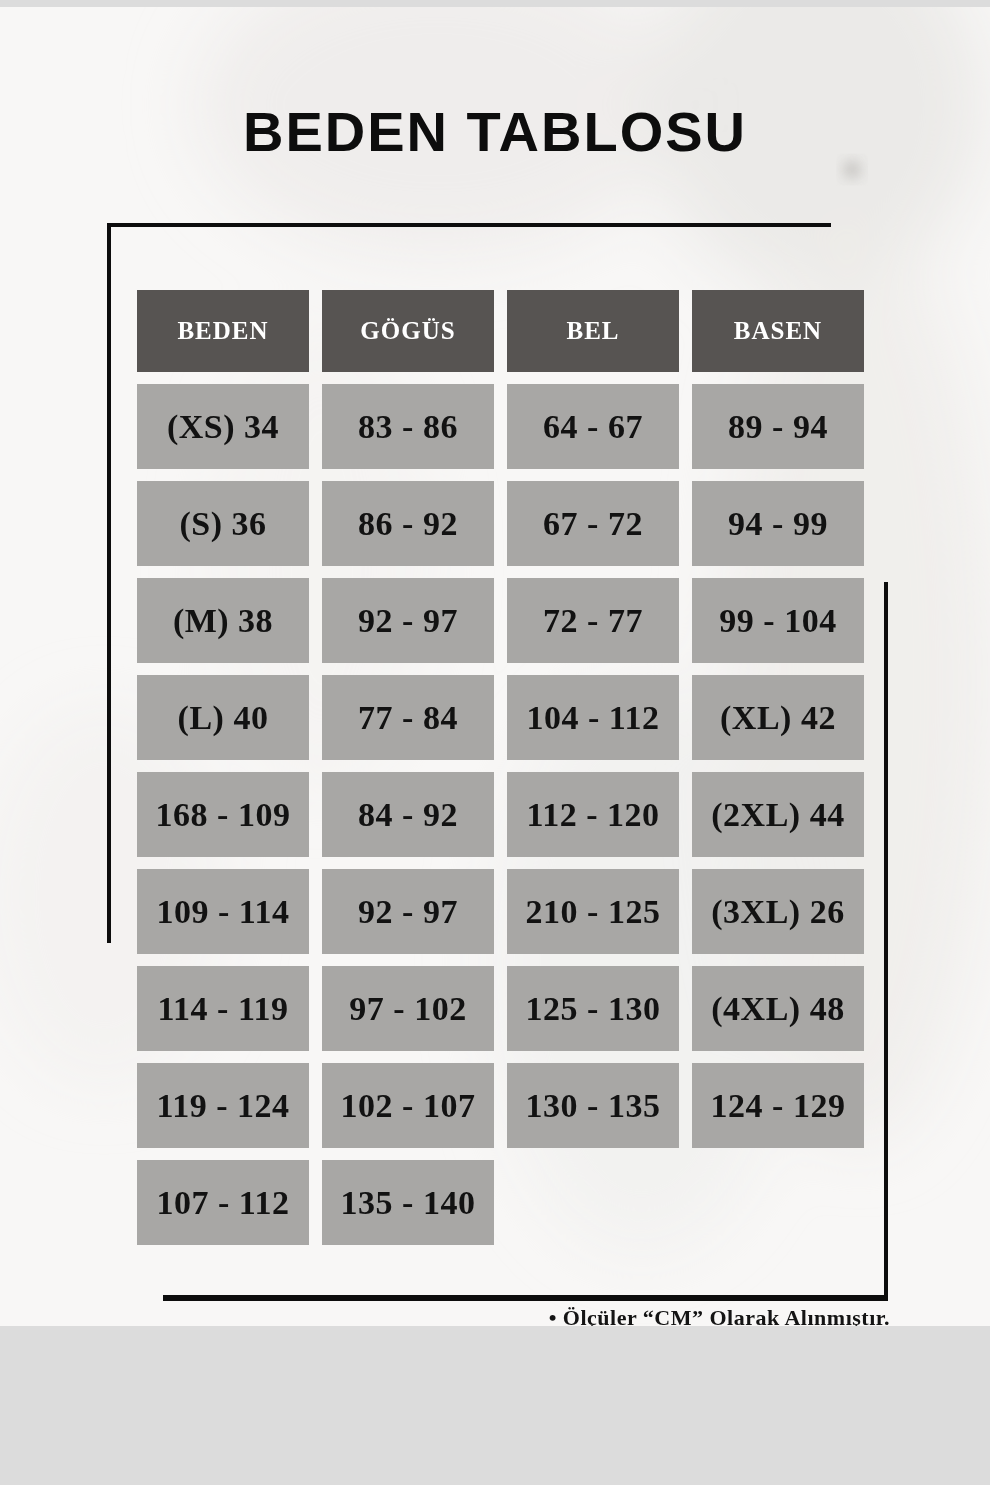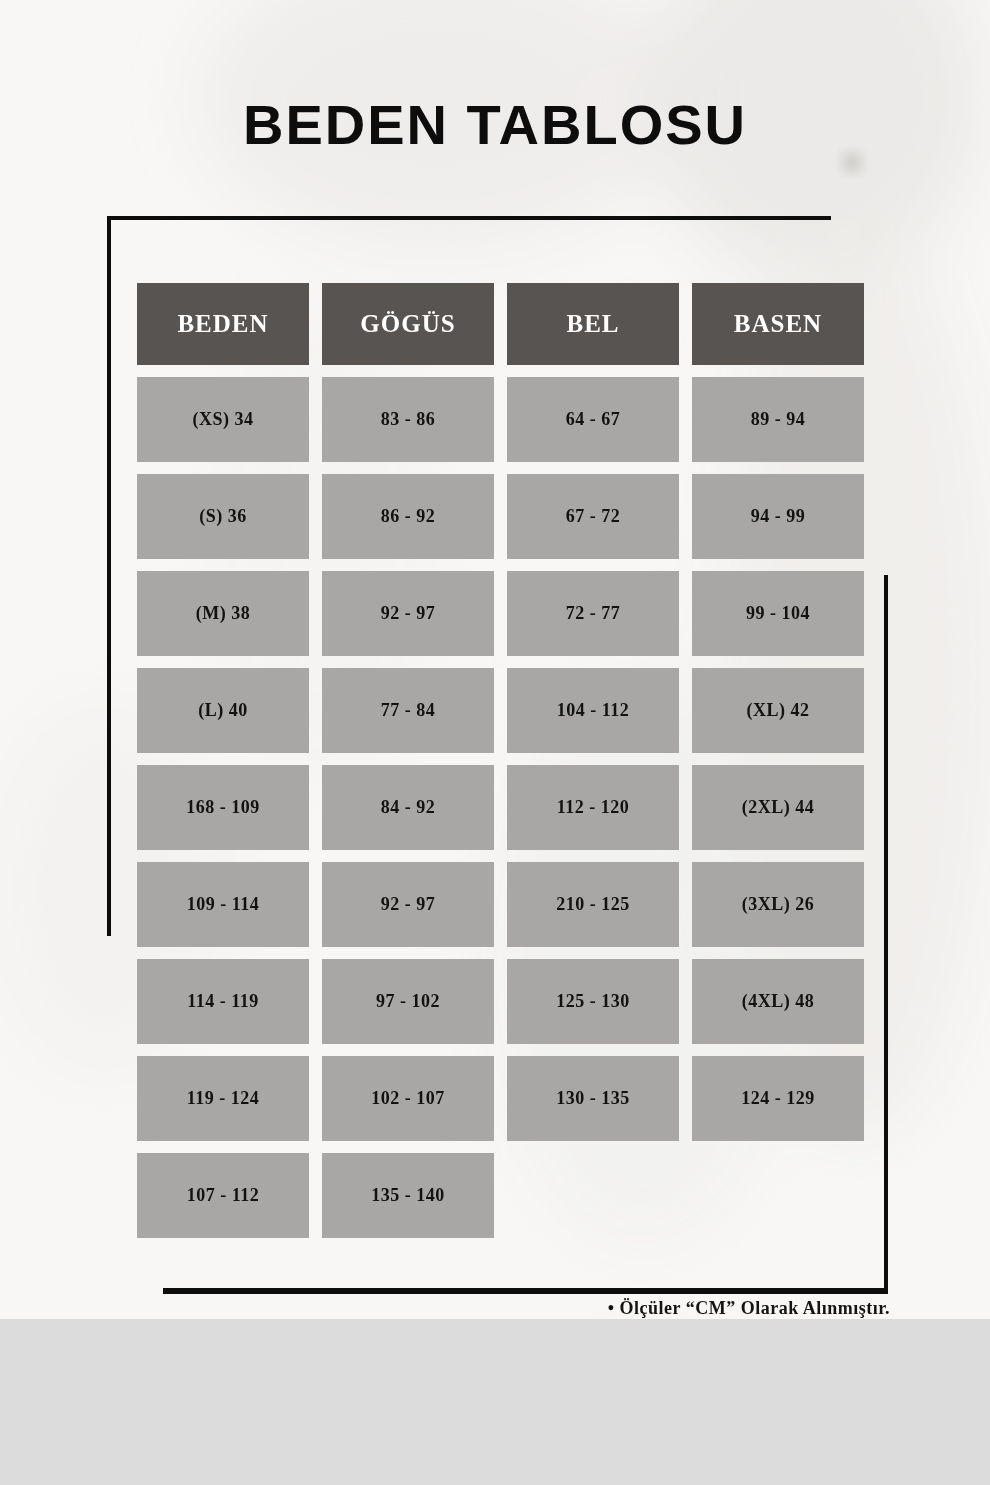--- a/index.html
+++ b/index.html
@@ -1,19 +1,19 @@
 <!DOCTYPE html>
 <html><head>
 <meta charset="utf-8">
 <style>
   html,body{margin:0;padding:0;background:#dcdcdc;}
   .stage{
     position:relative;
     width:990px;height:1319px;
-    margin:0 auto;
+    margin:7px auto;
     background:var(--background,#f8f7f6);
     overflow:hidden;
     font-family:"Liberation Serif", serif;
   }
   .bg-svg{position:absolute;inset:0;width:100%;height:100%;}
   .page-title{
     position:absolute;
     left:0;top:92px;width:100%;
     text-align:center;
     font-family:"Liberation Sans", sans-serif;
@@ -36,35 +36,35 @@
     grid-template-rows:82px;
     grid-auto-rows:85px;
     column-gap:13px;
     row-gap:12px;
   }
   .cell{
     background:var(--cell-bg,#a8a7a5);
     color:var(--cell-text,#121212);
     display:flex;align-items:center;justify-content:center;
     font-weight:bold;
-    font-size:18px;
+    font-size:34px;
     letter-spacing:0.5px;
     white-space:nowrap;
   }
   .cell.head{
     background:var(--header-bg,#575452);
     color:var(--header-text,#ffffff);
     font-size:25px;
     letter-spacing:1px;
   }
   .measurement-note{
     position:absolute;
     right:100px;top:1298px;
     font-weight:bold;
-    font-size:18px;
+    font-size:22px;
     color:#141414;
     letter-spacing:0.5px;
     white-space:nowrap;
   }
 </style>
 </head>
 <body>
 
 <div class="stage" style="--background: #f8f7f6; --header-bg: #575452; --header-text: #ffffff; --cell-bg: #a8a7a5; --cell-text: #121212; --frame: #0d0d0d;">
 

